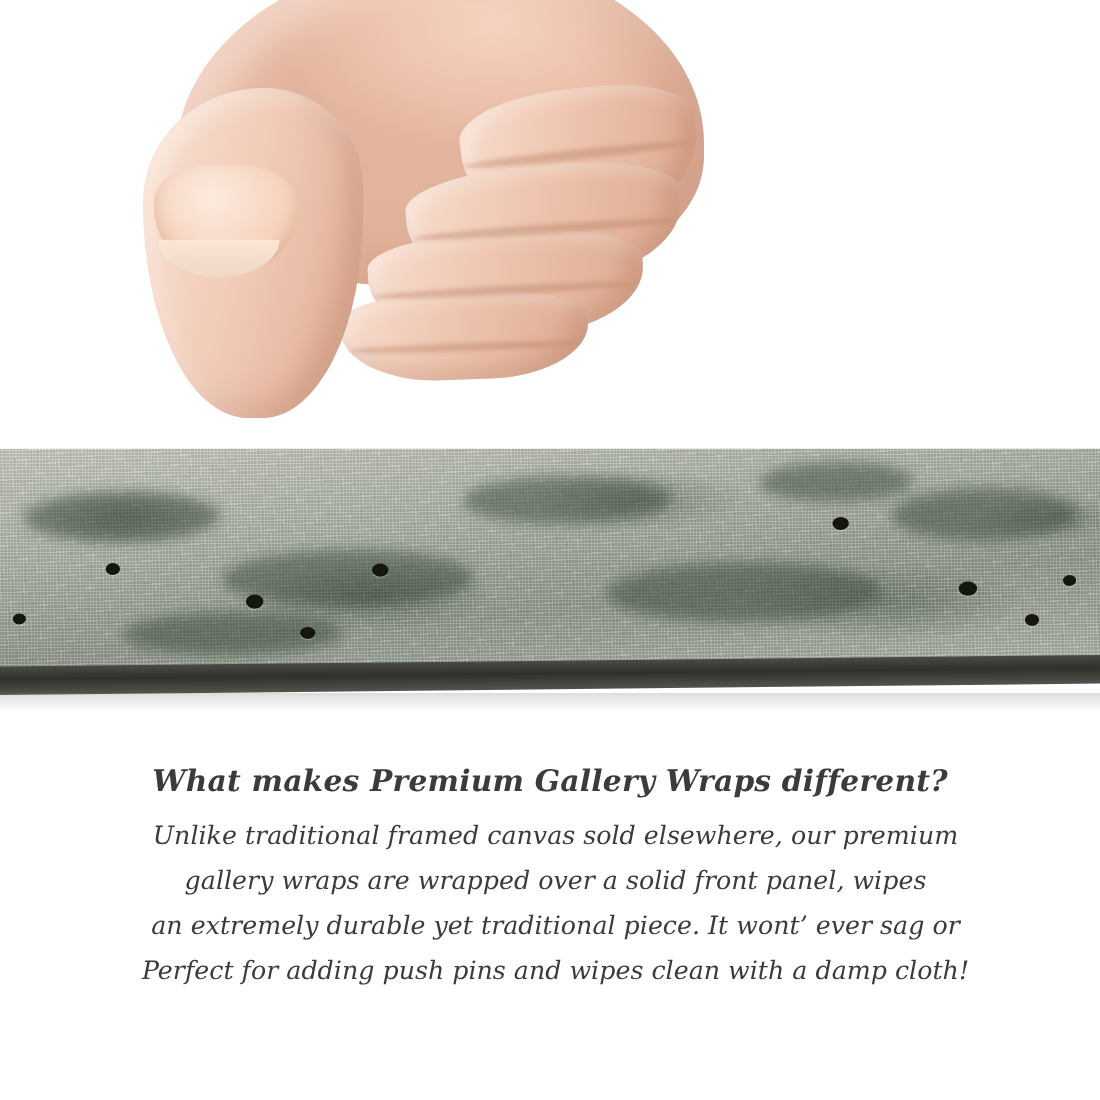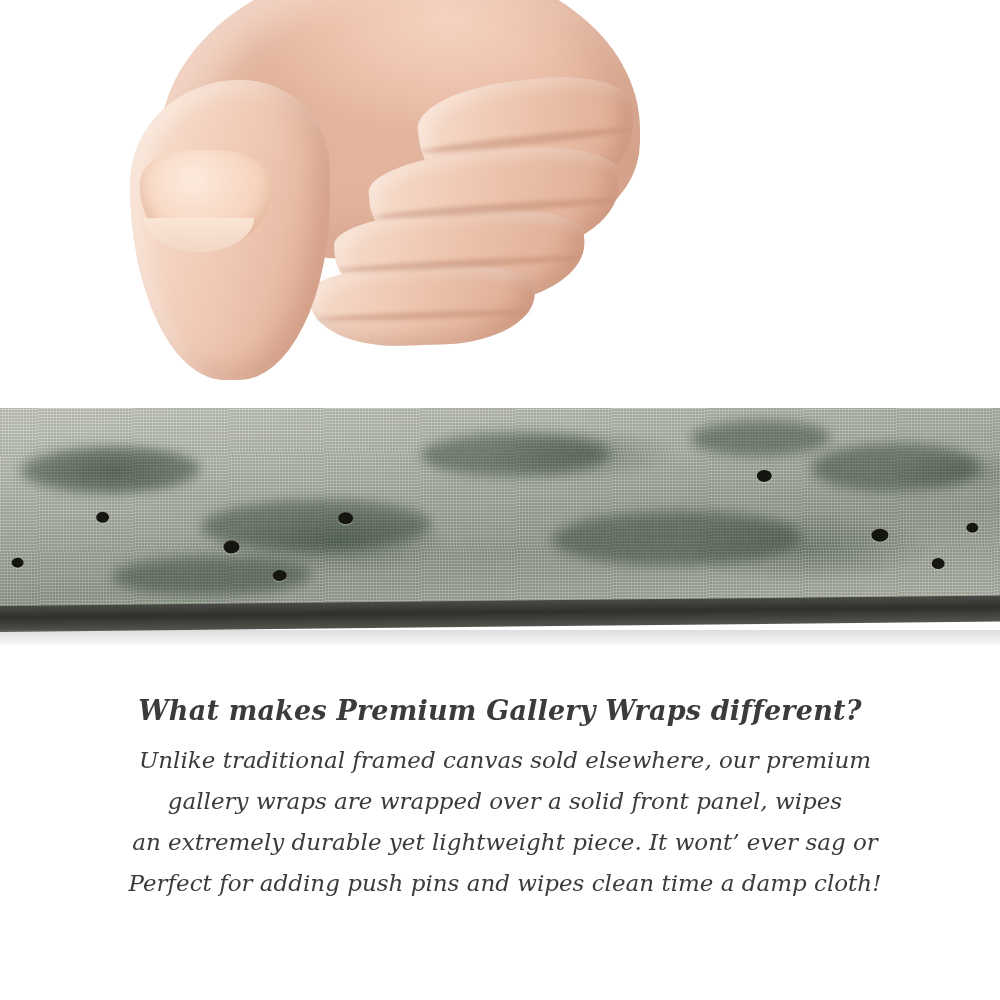--- a/index.html
+++ b/index.html
@@ -245,18 +245,18 @@
     </div>
 
     <div class="slab-shadow"></div>
   </div>
 
   <div class="caption">
     <div class="caption-title">What makes Premium Gallery Wraps different?</div>
     <div class="caption-body">
       <span class="caption-line">Unlike traditional framed canvas sold elsewhere, our premium</span>
       <span class="caption-line">gallery wraps are wrapped over a solid front panel, wipes</span>
-      <span class="caption-line">an extremely durable yet lightweight piece. It wont’ ever sag or</span>
-      <span class="caption-line">Perfect for adding push pins and wipes clean time a damp cloth!</span>
+      <span class="caption-line">an extremely durable yet traditional piece. It wont’ ever sag or</span>
+      <span class="caption-line">Perfect for adding push pins and wipes clean with a damp cloth!</span>
     </div>
   </div>
 
 </div>
 
 </body></html>

